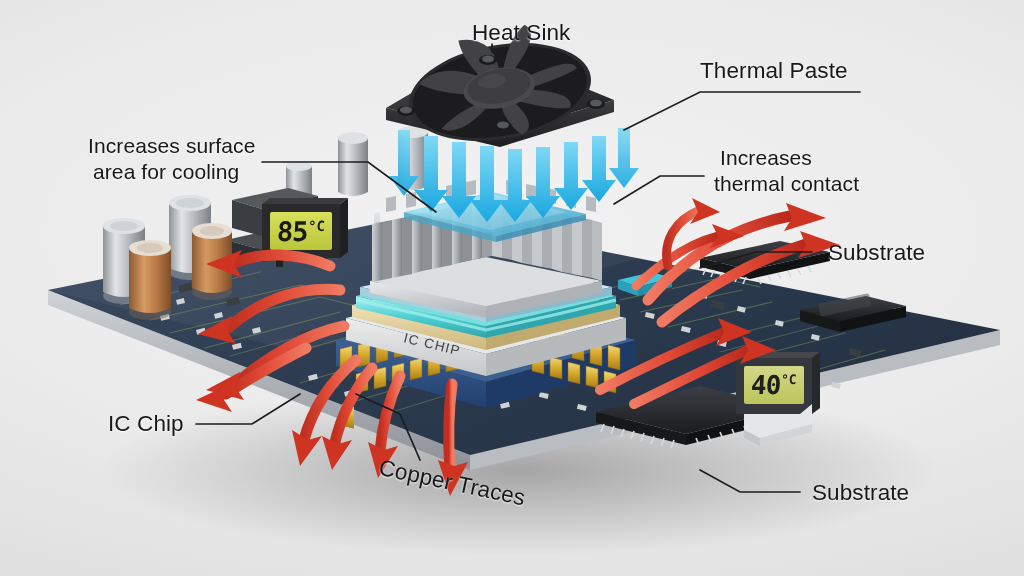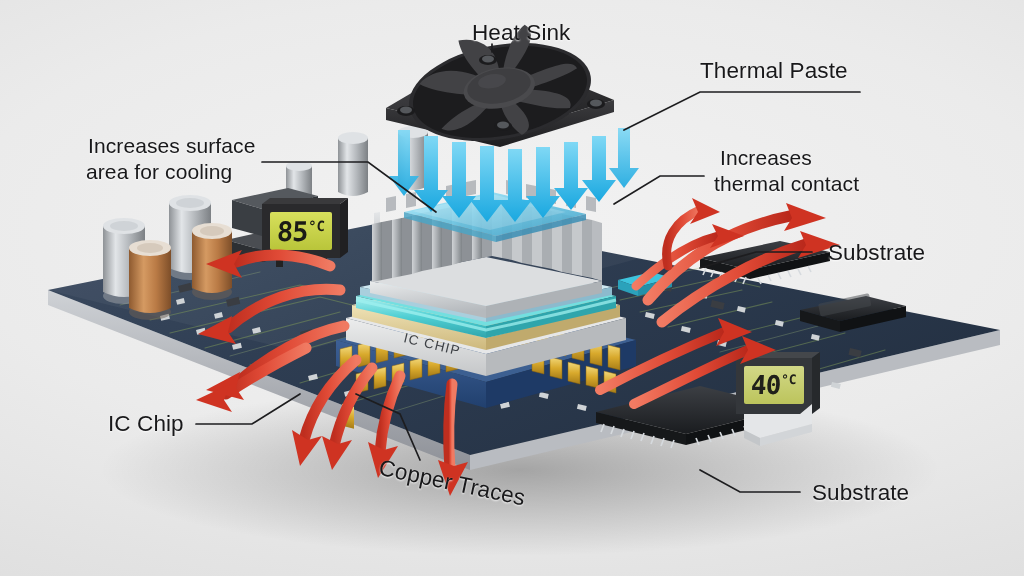--- a/index.html
+++ b/index.html
@@ -602,21 +602,21 @@
 
       <path d="M420,460 L400,414 L356,394"></path>
     </g>
   </svg>
 
   <div class="label big shadowtxt" style="left:456px;top:20px;margin-left:16px;">Heat Sink</div>
 
   <div class="label big shadowtxt" style="left:700px;top:58px;">Thermal Paste</div>
 
   <div class="label two shadowtxt" style="left:88px;top:132px;">Increases surface</div>
-  <div class="label two shadowtxt" style="left:86px;top:158px;">area for cooling</div>
+  <div class="label two shadowtxt" style="left:93px;top:158px;">area for cooling</div>
 
   <div class="label two shadowtxt" style="left:720px;top:144px;">Increases</div>
   <div class="label two shadowtxt" style="left:714px;top:170px;">thermal contact</div>
 
   <div class="label big shadowtxt" style="left:828px;top:240px;">Substrate</div>
 
   <div class="label big shadowtxt" style="left:812px;top:480px;">Substrate</div>
 
   <div class="label big shadowtxt" style="left:108px;top:411px;">IC Chip</div>
 

